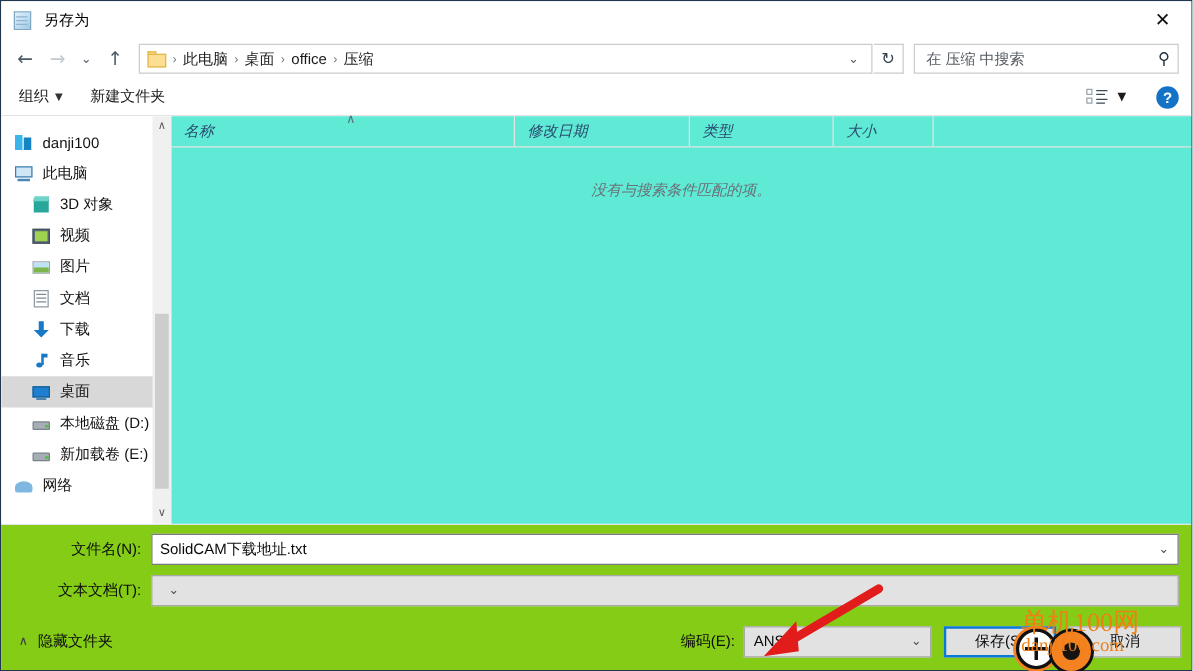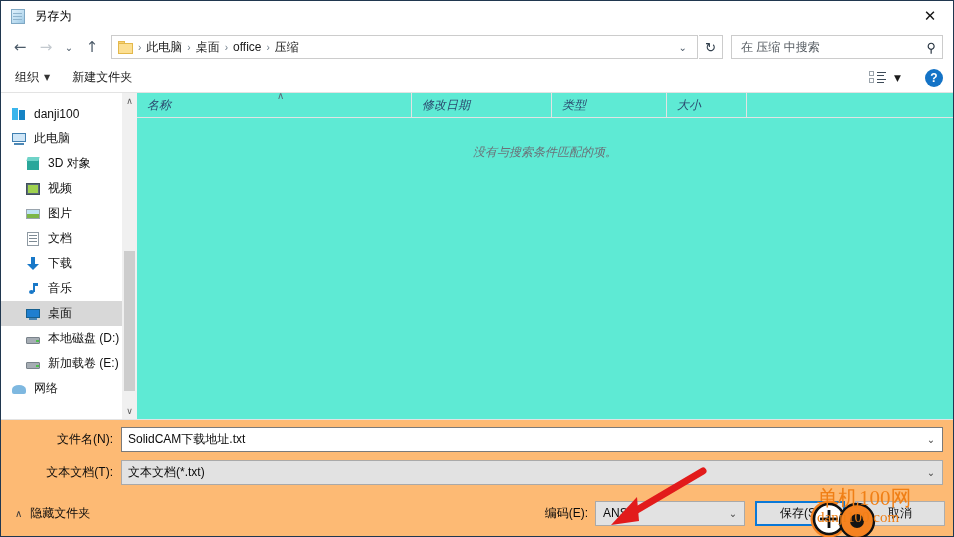--- a/index.html
+++ b/index.html
@@ -226,21 +226,21 @@
   .sort-caret {
     position: absolute; left: 140px; top: -3px;
     font-size: 10px; color: #5a6a78; font-family: "DejaVu Sans", sans-serif;
   }
   .empty-msg {
     margin-top: 26px; text-align: center;
     font-size: 12px; color: #6b7178;
   }
 
   
-  .footer { flex: 0 0 auto; background: #fdba74; padding: 0; position: relative; }
+  .footer { flex: 0 0 auto; background: #84cc16; padding: 0; position: relative; }
   .form-row { display: flex; align-items: center; height: 27px; margin-top: 6px; }
   .form-label {
     width: 120px; flex: 0 0 120px; text-align: right; padding-right: 8px;
     font-size: 12px; color: #0b0b0b;
   }
   .combo {
     flex: 1 1 auto; height: 25px; margin-right: 10px;
     border: 1px solid #7a7a7a; display: flex; align-items: center;
     padding: 0 0 0 6px; position: relative;
   }
@@ -490,21 +490,20 @@
       <span class="form-label">文件名(N):</span>
       <div class="combo white">
         <span class="combo-val">SolidCAM下载地址.txt</span>
         <span class="combo-arrow">⌄</span>
       </div>
     </div>
 
     <div class="form-row">
       <span class="form-label">文本文档(T):</span>
       <div class="combo gray">
-        <span class="combo-val">文本文档(*.txt)</span>
         <span class="combo-arrow">⌄</span>
       </div>
     </div>
 
     <div class="bottom-bar">
       <span class="hidefolders">
         <span class="hf-caret">∧</span>
         <span>隐藏文件夹</span>
       </span>
       <span class="bb-spacer"></span>

